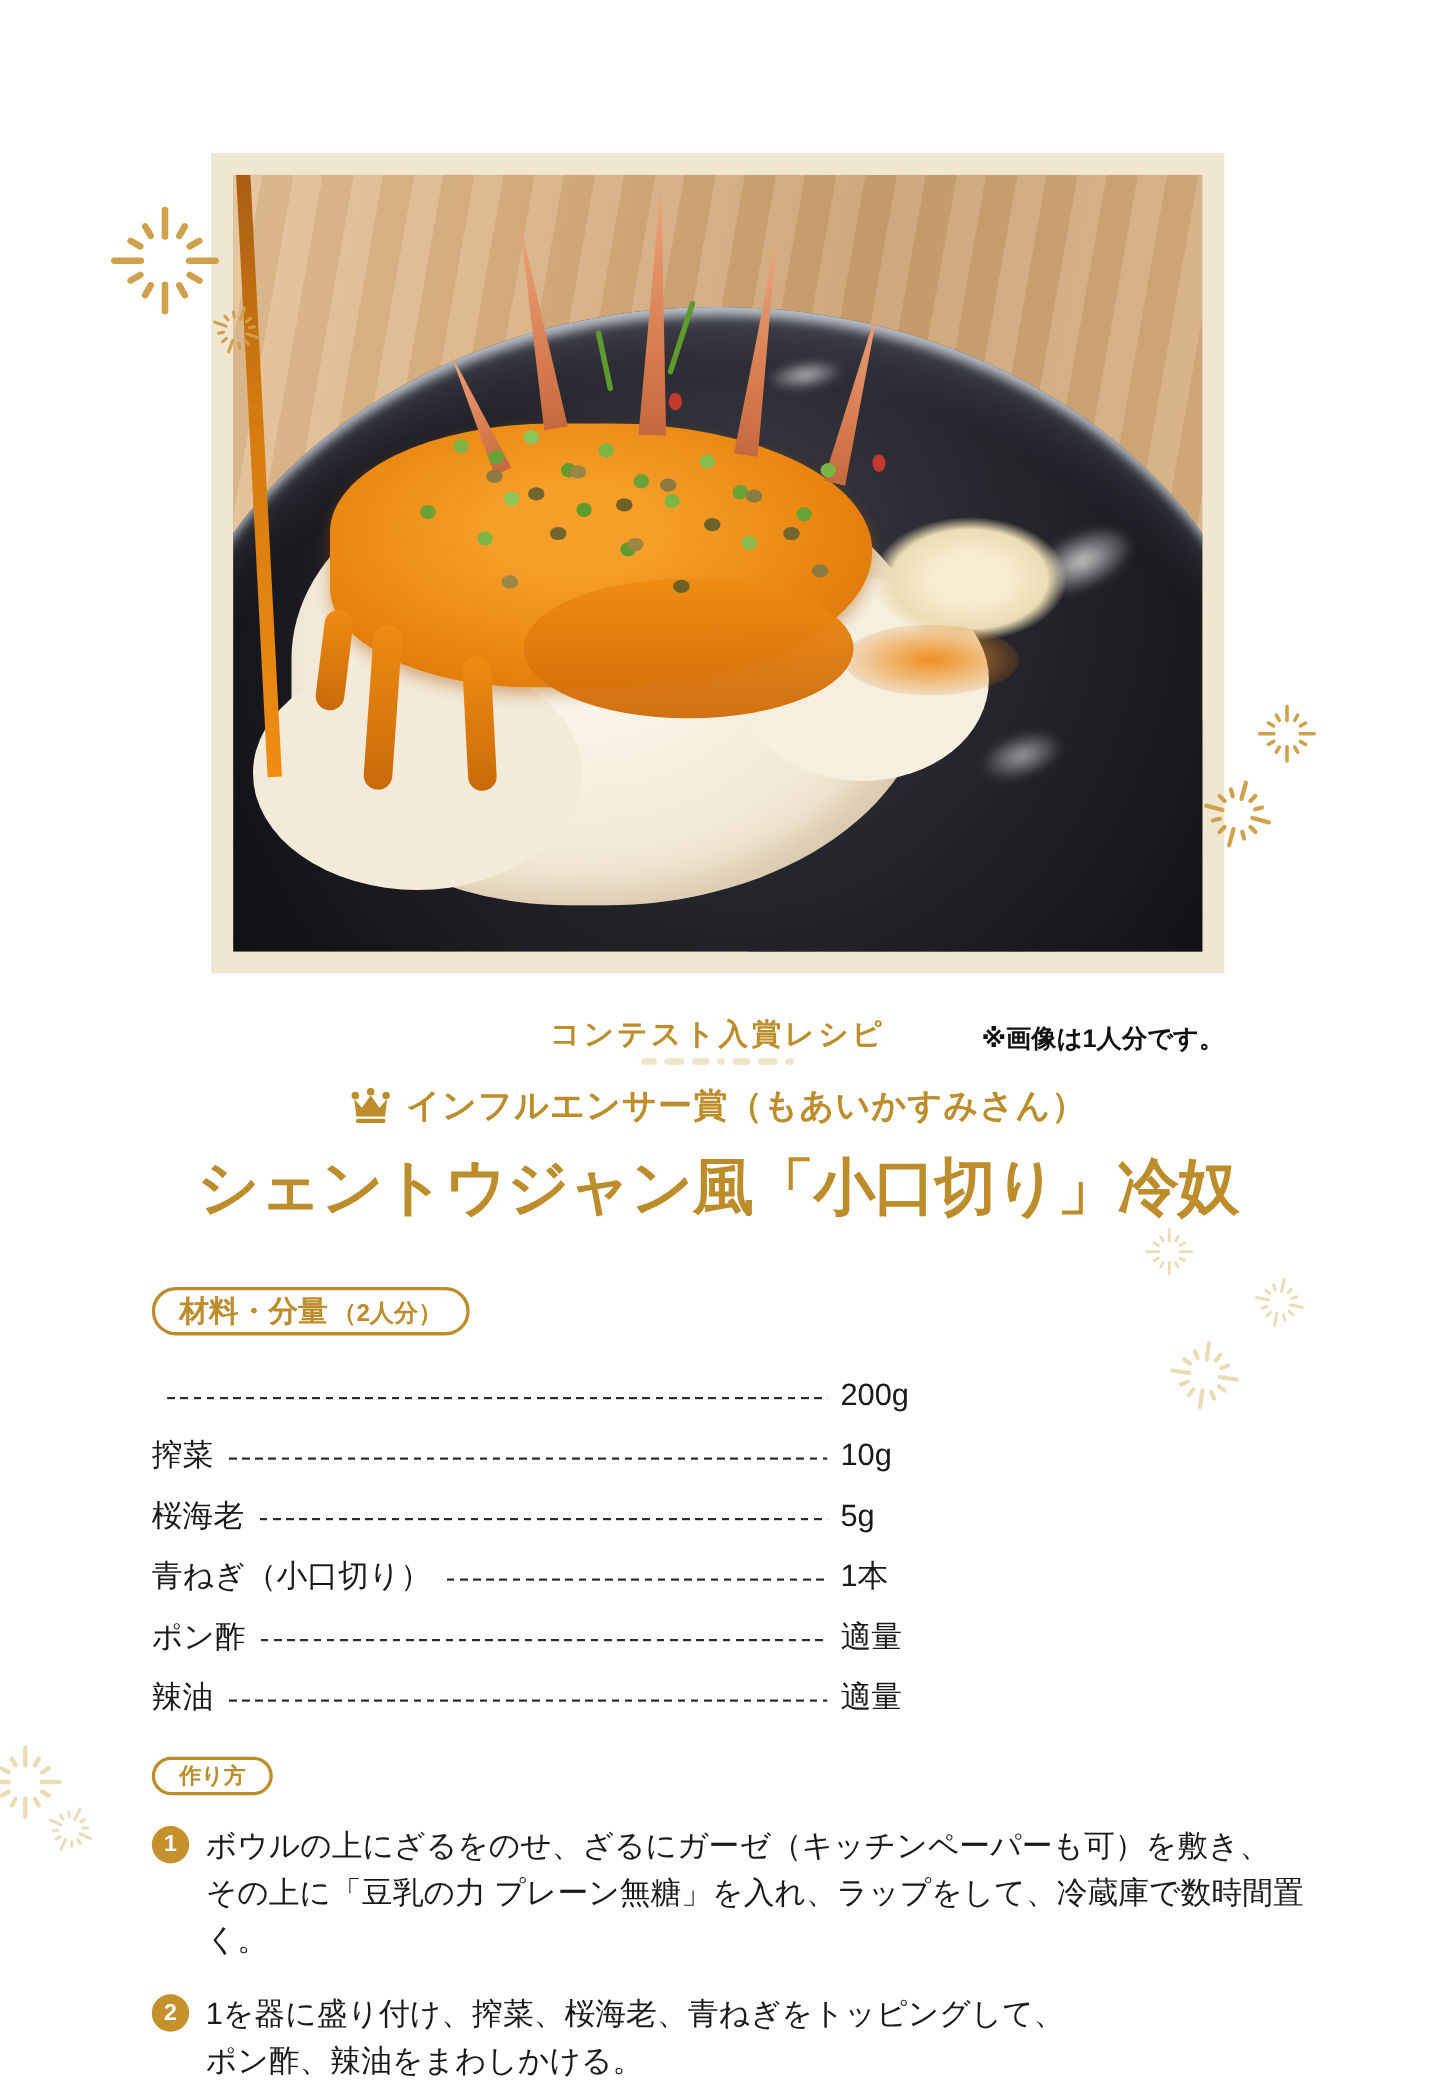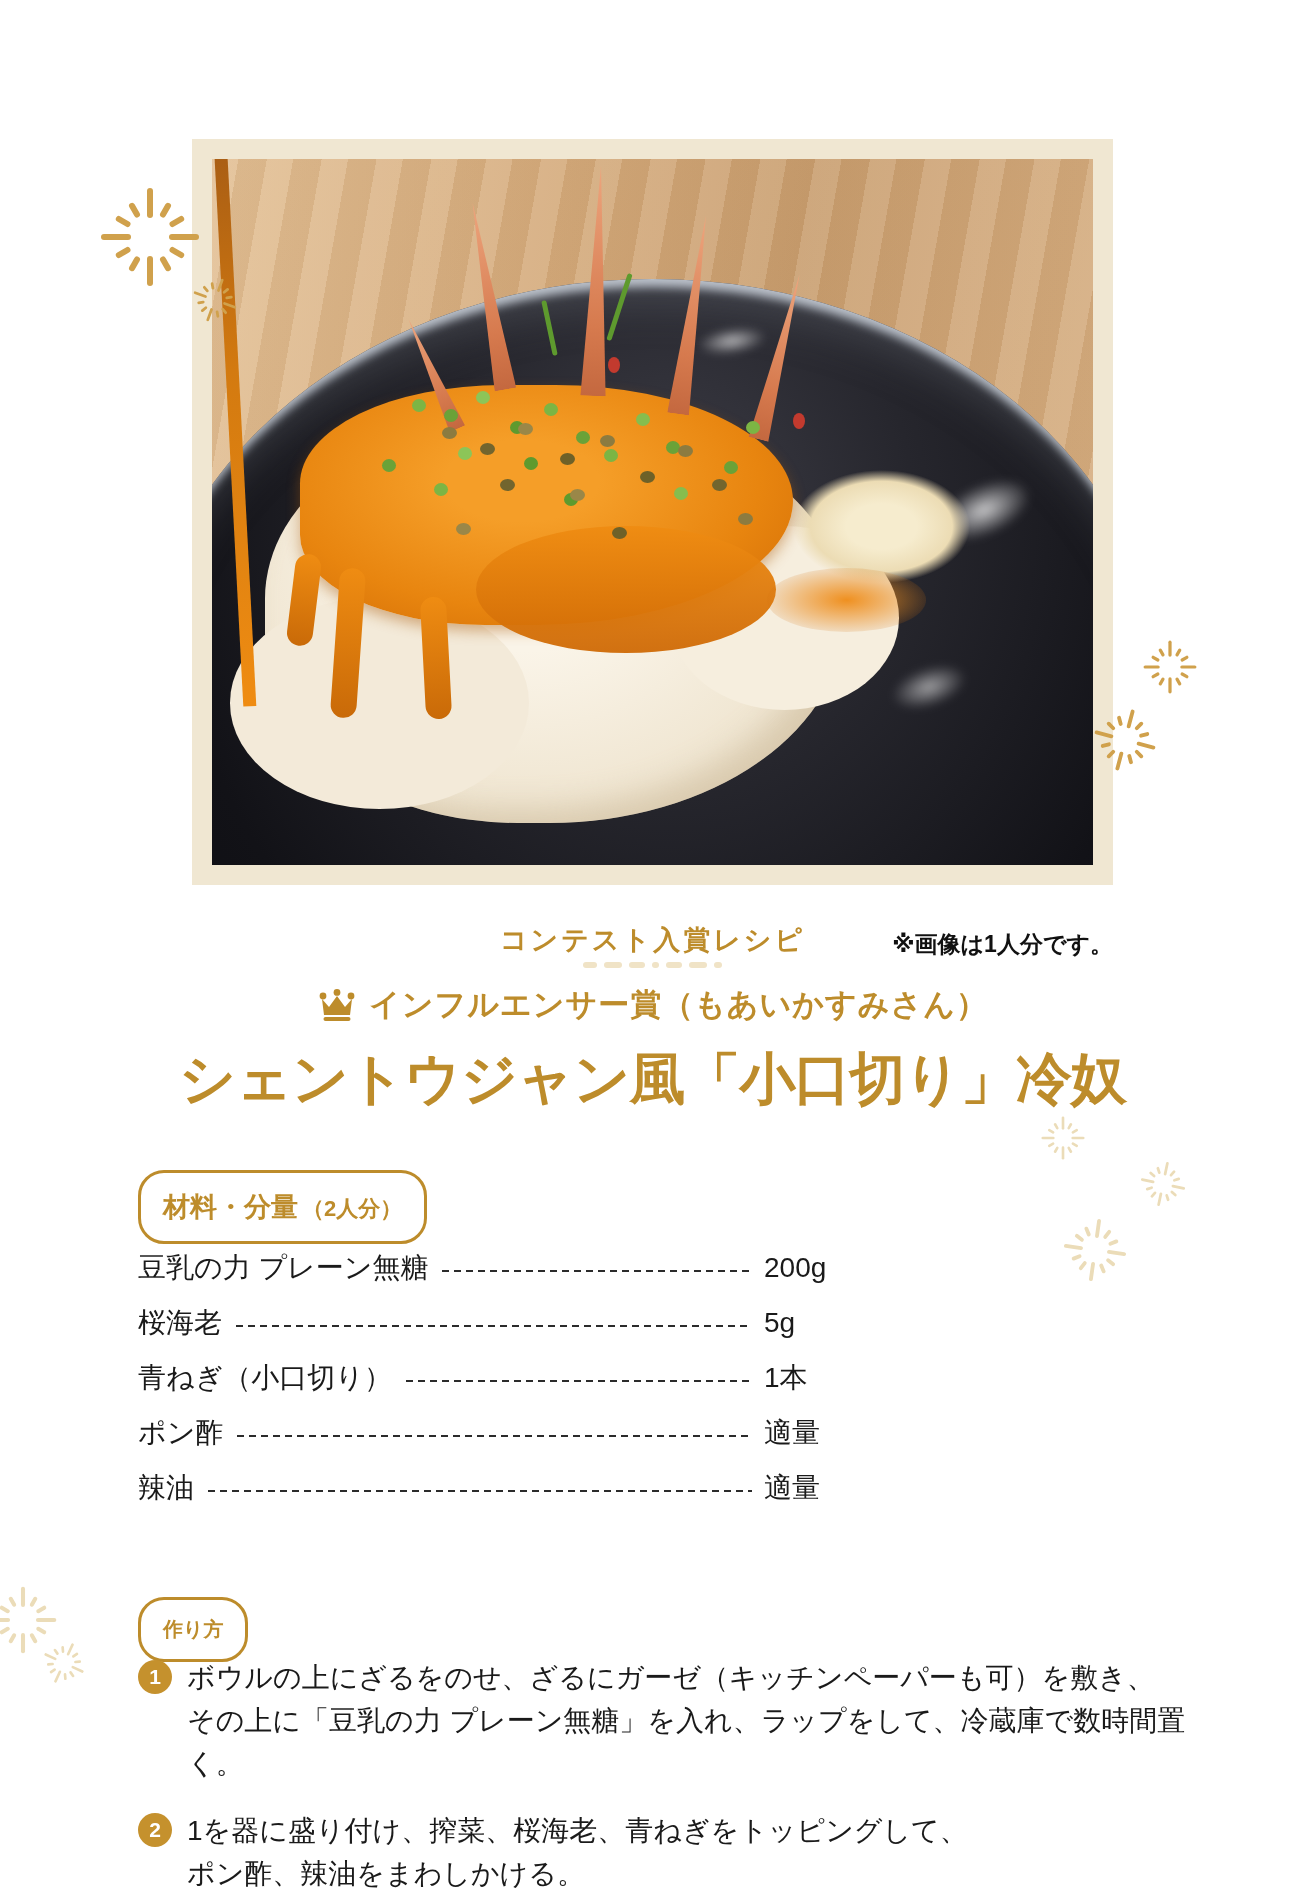--- a/index.html
+++ b/index.html
@@ -82,21 +82,21 @@
   .divider i:nth-child(5){width:16px;}.divider i:nth-child(6){width:18px;}
   .divider i:nth-child(7){width:8px;}
   .award{position:absolute;left:0;top:984px;width:100%;display:flex;align-items:center;
     justify-content:center;gap:12px;}
   .award .crown{flex:none;}
   .award-text{font-size:31px;font-weight:800;color:#bd8c2b;letter-spacing:1px;}
   .title{position:absolute;left:0;top:1042px;width:100%;margin:0;text-align:center;
     font-size:56px;font-weight:900;color:#bd8c2b;letter-spacing:-1px;}
   .pill{position:absolute;display:inline-flex;align-items:baseline;box-sizing:border-box;
     border:3px solid #bd8c2b;border-radius:26px;color:#bd8c2b;font-weight:800;
-    padding:16px 22px;background:#fff;}
+    padding:1px 22px;background:#fff;}
   .ing-pill{left:138px;top:1170px;font-size:27px;}
   .ing-pill .servings{font-size:22px;margin-left:4px;}
   .method-pill{left:138px;top:1597px;font-size:20px;}
   .ing-list{position:absolute;left:138px;top:1240px;width:712px;}
   .ing-row{display:flex;align-items:center;height:55px;}
   .ing-name{flex:none;font-size:28px;font-weight:500;color:#1a1a1a;}
   .leader{flex:1;height:2px;margin:6px 12px 0 14px;
     background:repeating-linear-gradient(90deg,#2b2b2b 0 7px,transparent 7px 12px);}
   .ing-amount{flex:none;width:86px;font-size:28px;font-weight:500;color:#1a1a1a;}
   .steps{position:absolute;left:138px;top:1656px;width:1090px;}
@@ -225,23 +225,27 @@
 
   <h1 class="title">シェントウジャン風「小口切り」冷奴</h1>
 
   <div class="pill ing-pill">
     <span>材料・分量</span>
       <span class="servings">（2人分）</span>
   </div>
 
   <div class="ing-list">
     <div class="ing-row">
-      <span class="ing-name">豆乳の力 プレーン無糖</span>
       <span class="leader"></span>
       <span class="ing-amount">200g</span>
+    </div>
+    <div class="ing-row">
+      <span class="ing-name">搾菜</span>
+      <span class="leader"></span>
+      <span class="ing-amount">10g</span>
     </div>
     <div class="ing-row">
       <span class="ing-name">桜海老</span>
       <span class="leader"></span>
       <span class="ing-amount">5g</span>
     </div>
     <div class="ing-row">
       <span class="ing-name">青ねぎ（小口切り）</span>
       <span class="leader"></span>
       <span class="ing-amount">1本</span>

